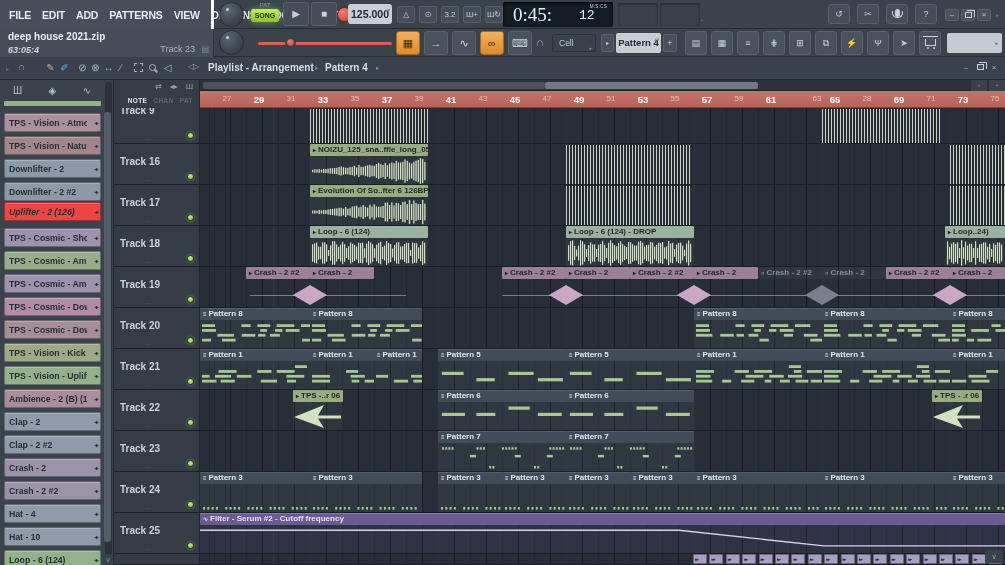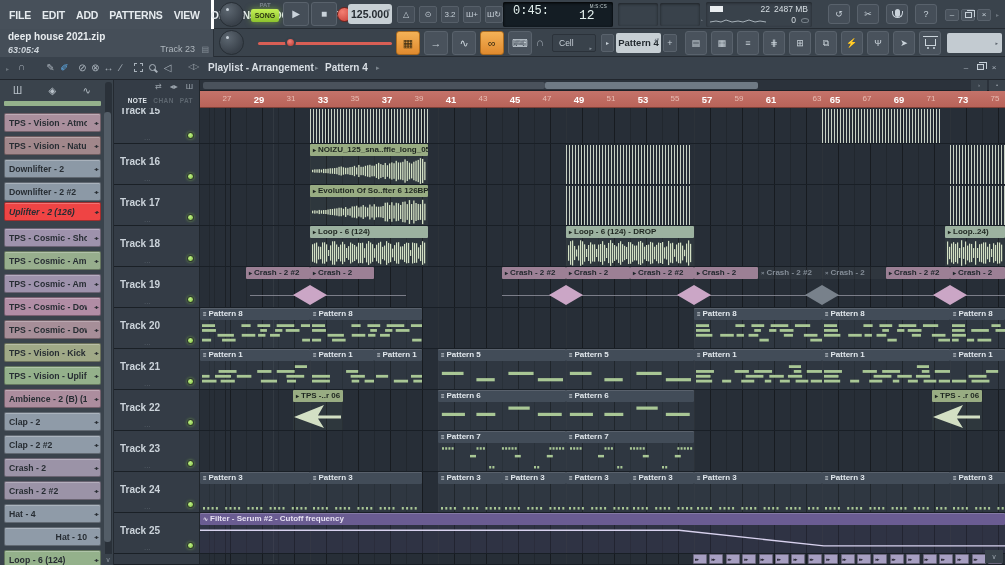--- a/index.html
+++ b/index.html
@@ -15,21 +15,21 @@
   .knob::after{content:"";position:absolute;left:6px;top:5px;width:3px;height:3px;border-radius:50%;background:#c7d0d8;}
   .patsong{position:absolute;left:251px;top:2px;width:28px;height:25px;}
   .pat-lbl{font-size:6px;color:#7c858e;text-align:center;font-weight:bold;}
   .song-btn{margin-top:1px;width:28px;height:13px;border-radius:2px;background:linear-gradient(#c3ef55,#8cc32e);box-shadow:0 0 6px rgba(160,225,60,.55);color:#2a3310;font-size:7px;font-weight:bold;text-align:center;line-height:13px;}
   .tbtn{position:absolute;top:2px;width:26px;height:24px;background:#454e58;border:1px solid #59626c;border-radius:3px;color:#c9d2da;font-size:10px;text-align:center;line-height:22px;}
   .recdot{position:absolute;left:337px;top:7px;width:15px;height:15px;border-radius:50%;background:radial-gradient(circle at 35% 30%,#f37f72,#c43b33);border:1px solid #732019;}
   .bpmbox{position:absolute;left:348px;top:4px;width:44px;height:20px;background:#c7cfd4;border-radius:3px;color:#252b31;font-size:10.5px;font-weight:bold;text-align:center;line-height:20px;}
   .bpmbox .spin{position:absolute;right:2px;top:3px;font-size:5px;line-height:6px;color:#7a828b;}
   .smallbtn{position:absolute;top:6px;width:18px;height:17px;background:#454e58;border:1px solid #565f69;border-radius:2px;color:#c6cfd7;font-size:8px;text-align:center;line-height:15px;overflow:hidden;}
   .timedisp{position:absolute;left:503px;top:2px;width:110px;height:25px;background:#141d24;border-radius:2px;box-shadow:inset 0 1px 3px #000;color:#e4f1ee;}
-  .timedisp .tmain{position:absolute;left:10px;top:2px;font-family:Liberation Mono, monospace;font-size:12px;}
+  .timedisp .tmain{position:absolute;left:10px;top:2px;font-family:Liberation Serif, serif;font-size:19px;}
   .timedisp .tcs{position:absolute;left:76px;top:6px;font-family:Liberation Mono, monospace;font-size:13px;}
   .timedisp .tunit{position:absolute;right:6px;top:2px;font-size:4.5px;color:#c8d4d4;letter-spacing:.3px;}
   .darkpanel{position:absolute;top:3px;height:23px;background:#39424b;box-shadow:inset 0 1px 3px rgba(0,0,0,.5);border-radius:2px;}
   .clockic{position:absolute;left:699px;top:17px;font-size:7px;color:#6b747d;}
   .cpupanel{position:absolute;left:706px;top:2px;width:106px;height:25px;background:#39424b;border-radius:2px;box-shadow:inset 0 1px 3px rgba(0,0,0,.45);font-size:8.5px;color:#d7dee3;}
   .cpubar{position:absolute;left:4px;top:4px;width:13px;height:6px;background:#e9edf0;}
   .cpuval{position:absolute;left:30px;top:2px;width:34px;text-align:right;}
   .memval{position:absolute;right:4px;top:2px;}
   .polyval{position:absolute;right:16px;bottom:2px;}
   .polyoval{position:absolute;right:3px;bottom:4px;width:8px;height:5px;border:1px solid #7a838c;border-radius:50%;}
@@ -171,30 +171,20 @@
         <div class="smallbtn" style="left: 485px;"><span>Ш↻</span></div>
       </div>
     <div class="timedisp">
       <span class="tmain">0:45:</span>
       <span class="tcs">12</span>
       <span class="tunit">M:S:CS</span>
     </div>
     <div class="darkpanel" style="left:618px;width:40px;"></div>
     <div class="darkpanel" style="left:660px;width:40px;"></div>
     <span class="clockic">◔</span>
-    <div class="cpupanel">
-      <div class="cpubar"></div>
-      <div class="cpuval">22</div>
-      <div class="memval">2487 MB</div>
-      <svg class="sparkline" width="56" height="9">
-          <polyline points="0,7 6,6 11,7 16,5 22,7 28,6 33,7 39,5 45,7 50,6 56,7" fill="none" stroke="#a8b2ba" stroke-width="1"></polyline>
-        </svg>
-      <div class="polyval">0</div>
-      <div class="polyoval"></div>
-    </div>
     <div id="t1right">
         <div class="tbtn" style="left: 828px; top: 4px; height: 20px; width: 22px; line-height: 18px; font-size: 9px;"><span>↺</span></div>
         <div class="tbtn" style="left: 857px; top: 4px; height: 20px; width: 22px; line-height: 18px; font-size: 9px;"><span>✂</span></div>
         <div class="tbtn" style="left: 886px; top: 4px; height: 20px; width: 22px; line-height: 18px; font-size: 9px;"><span class="cssic-mic"></span></div>
         <div class="tbtn" style="left: 915px; top: 4px; height: 20px; width: 22px; line-height: 18px; font-size: 9px;"><span>?</span></div>
       </div>
     <div class="winbtn" style="left:945px;top:9px;">–</div>
     <div class="winbtn" style="left:961px;top:9px;"><span class="cssic-restore"></span></div>
     <div class="winbtn" style="left:977px;top:9px;">×</div>
     <div class="tinyarrow" style="left:996px;top:11px;">▸</div>
@@ -336,21 +326,21 @@
           <div class="ic">◂▸</div>
         </div>
         <div class="pk-item" style="top: 401px; background: rgb(155, 147, 167);">
           <div class="lbl">Crash - 2 #2</div>
           <div class="ic">◂▸</div>
         </div>
         <div class="pk-item" style="top: 424px; background: rgb(143, 155, 168);">
           <div class="lbl">Hat - 4</div>
           <div class="ic">◂▸</div>
         </div>
-        <div class="pk-item" style="top: 447px; background: rgb(143, 155, 168); text-align: right;">
+        <div class="pk-item" style="top: 447px; background: rgb(143, 155, 168);">
           <div class="lbl">Hat - 10</div>
           <div class="ic">◂▸</div>
         </div>
         <div class="pk-item" style="top: 470px; background: rgb(148, 177, 139);">
           <div class="lbl">Loop - 6 (124)</div>
           <div class="ic">◂▸</div>
         </div>
       </div>
     <div class="pk-scroll">
         <div class="pk-thumb"></div>
@@ -364,21 +354,21 @@
         <span>◂▸</span>
         <span>Ш</span>
       </div>
     <div class="tc-tabs">
       <span class="on">NOTE</span>
       <span class="off">CHAN</span>
       <span class="off">PAT</span>
     </div>
     <div id="trackRows">
         <div class="trow" style="top: 28px; height: 36px;">
-          <div class="nm" style="top: -3px;">Track 15</div>
+          <div class="nm" style="top: -3px;">Track 9</div>
           <div class="dots">...</div>
           <div class="led"></div>
         </div>
         <div class="trow" style="top: 64px; height: 41px;">
           <div class="nm">Track 16</div>
           <div class="dots">...</div>
           <div class="led"></div>
         </div>
         <div class="trow" style="top: 105px; height: 41px;">
           <div class="nm">Track 17</div>
@@ -452,21 +442,21 @@
         <span class="tl-num weak" style="left: 347px;">47</span>
         <span class="tl-num strong" style="left: 379px;">49</span>
         <span class="tl-num weak" style="left: 411px;">51</span>
         <span class="tl-num strong" style="left: 443px;">53</span>
         <span class="tl-num weak" style="left: 475px;">55</span>
         <span class="tl-num strong" style="left: 507px;">57</span>
         <span class="tl-num weak" style="left: 539px;">59</span>
         <span class="tl-num strong" style="left: 571px;">61</span>
         <span class="tl-num weak" style="left: 617px;">63</span>
         <span class="tl-num strong" style="left: 635px;">65</span>
-        <span class="tl-num weak" style="left: 667px;">67</span>
+        <span class="tl-num weak" style="left: 667px;">28</span>
         <span class="tl-num strong" style="left: 699px;">69</span>
         <span class="tl-num weak" style="left: 731px;">71</span>
         <span class="tl-num strong" style="left: 763px;">73</span>
         <span class="tl-num weak" style="left: 795px;">75</span>
       </div>
     <div class="gridbg"></div>
     <div id="lanes">
         <div class="lane" style="top: 28px; height: 36px;">
           <div class="clip stripes" style="left: 110px; width: 118px;"></div>
           <div class="clip stripes" style="left: 622px; width: 118px;"></div>

